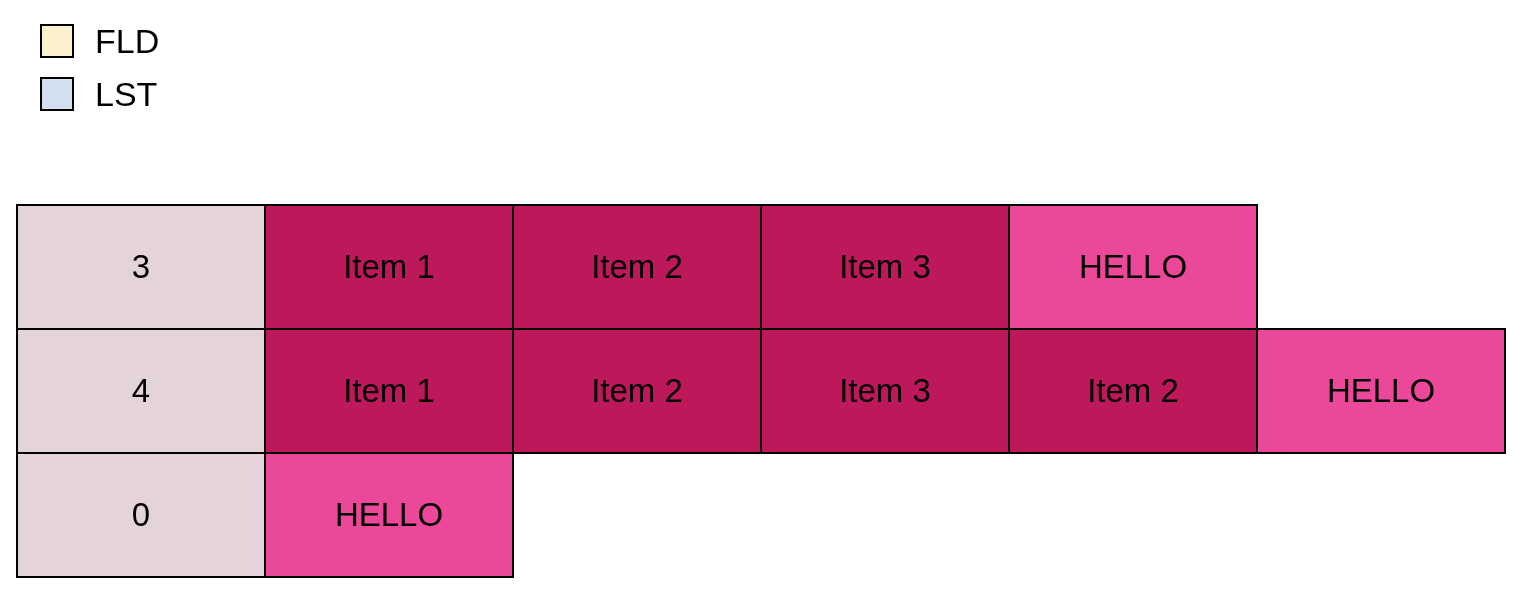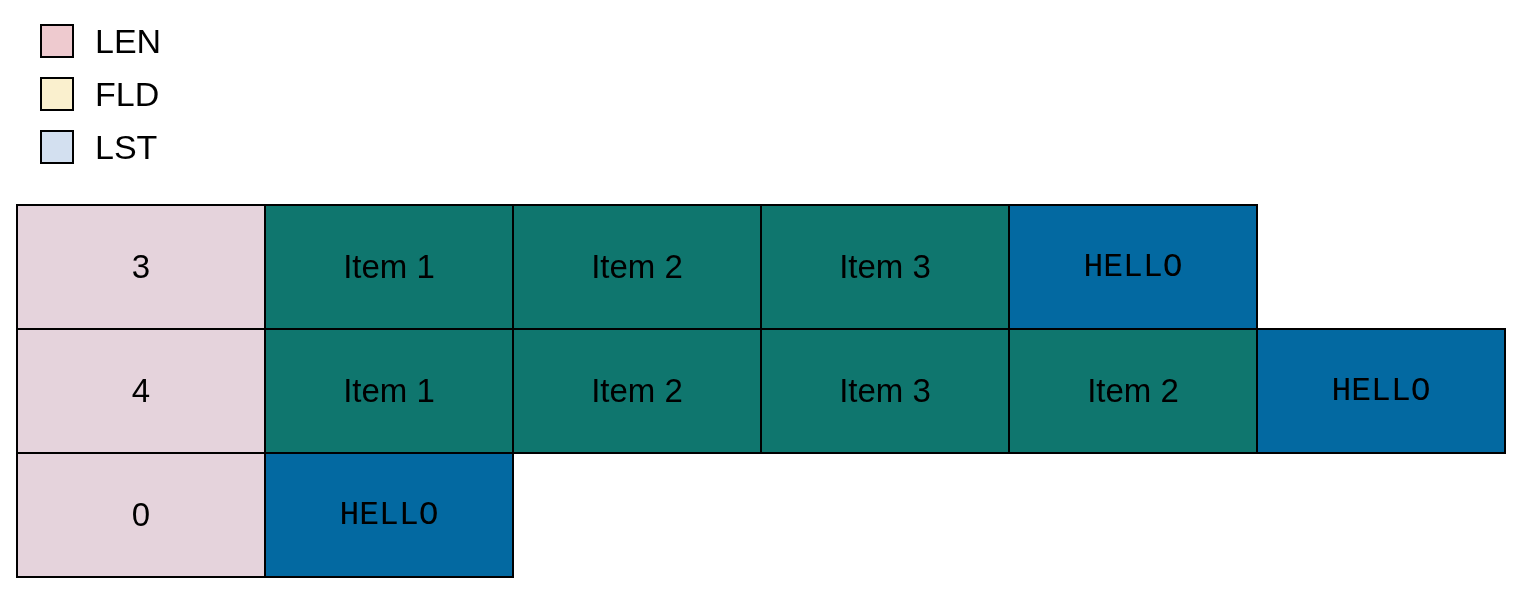--- a/index.html
+++ b/index.html
@@ -62,33 +62,29 @@
     border: 2px solid #000000;
     margin-left: -2px;
     display: flex;
     align-items: center;
     justify-content: center;
     font-size: 33px;
     white-space: nowrap;
   }
   .cell:first-child { margin-left: 0; }
   .cell-len { background: #e5d3dc; }
-  .cell-lst { background: #0f766e; }
-  .cell-fld { background: #0369a1; font-family: Liberation Mono, monospace; }
+  .cell-lst { background: #be185d; }
+  .cell-fld { background: #ec4899; }
 </style>
 </head>
 <body>
 
 <div class="canvas">
 
   <div class="legend">
-    <div class="legend-item">
-      <span class="swatch swatch-len"></span>
-      <span class="legend-label">LEN</span>
-    </div>
     <div class="legend-item">
       <span class="swatch swatch-fld"></span>
       <span class="legend-label">FLD</span>
     </div>
     <div class="legend-item">
       <span class="swatch swatch-lst"></span>
       <span class="legend-label">LST</span>
     </div>
   </div>
 

